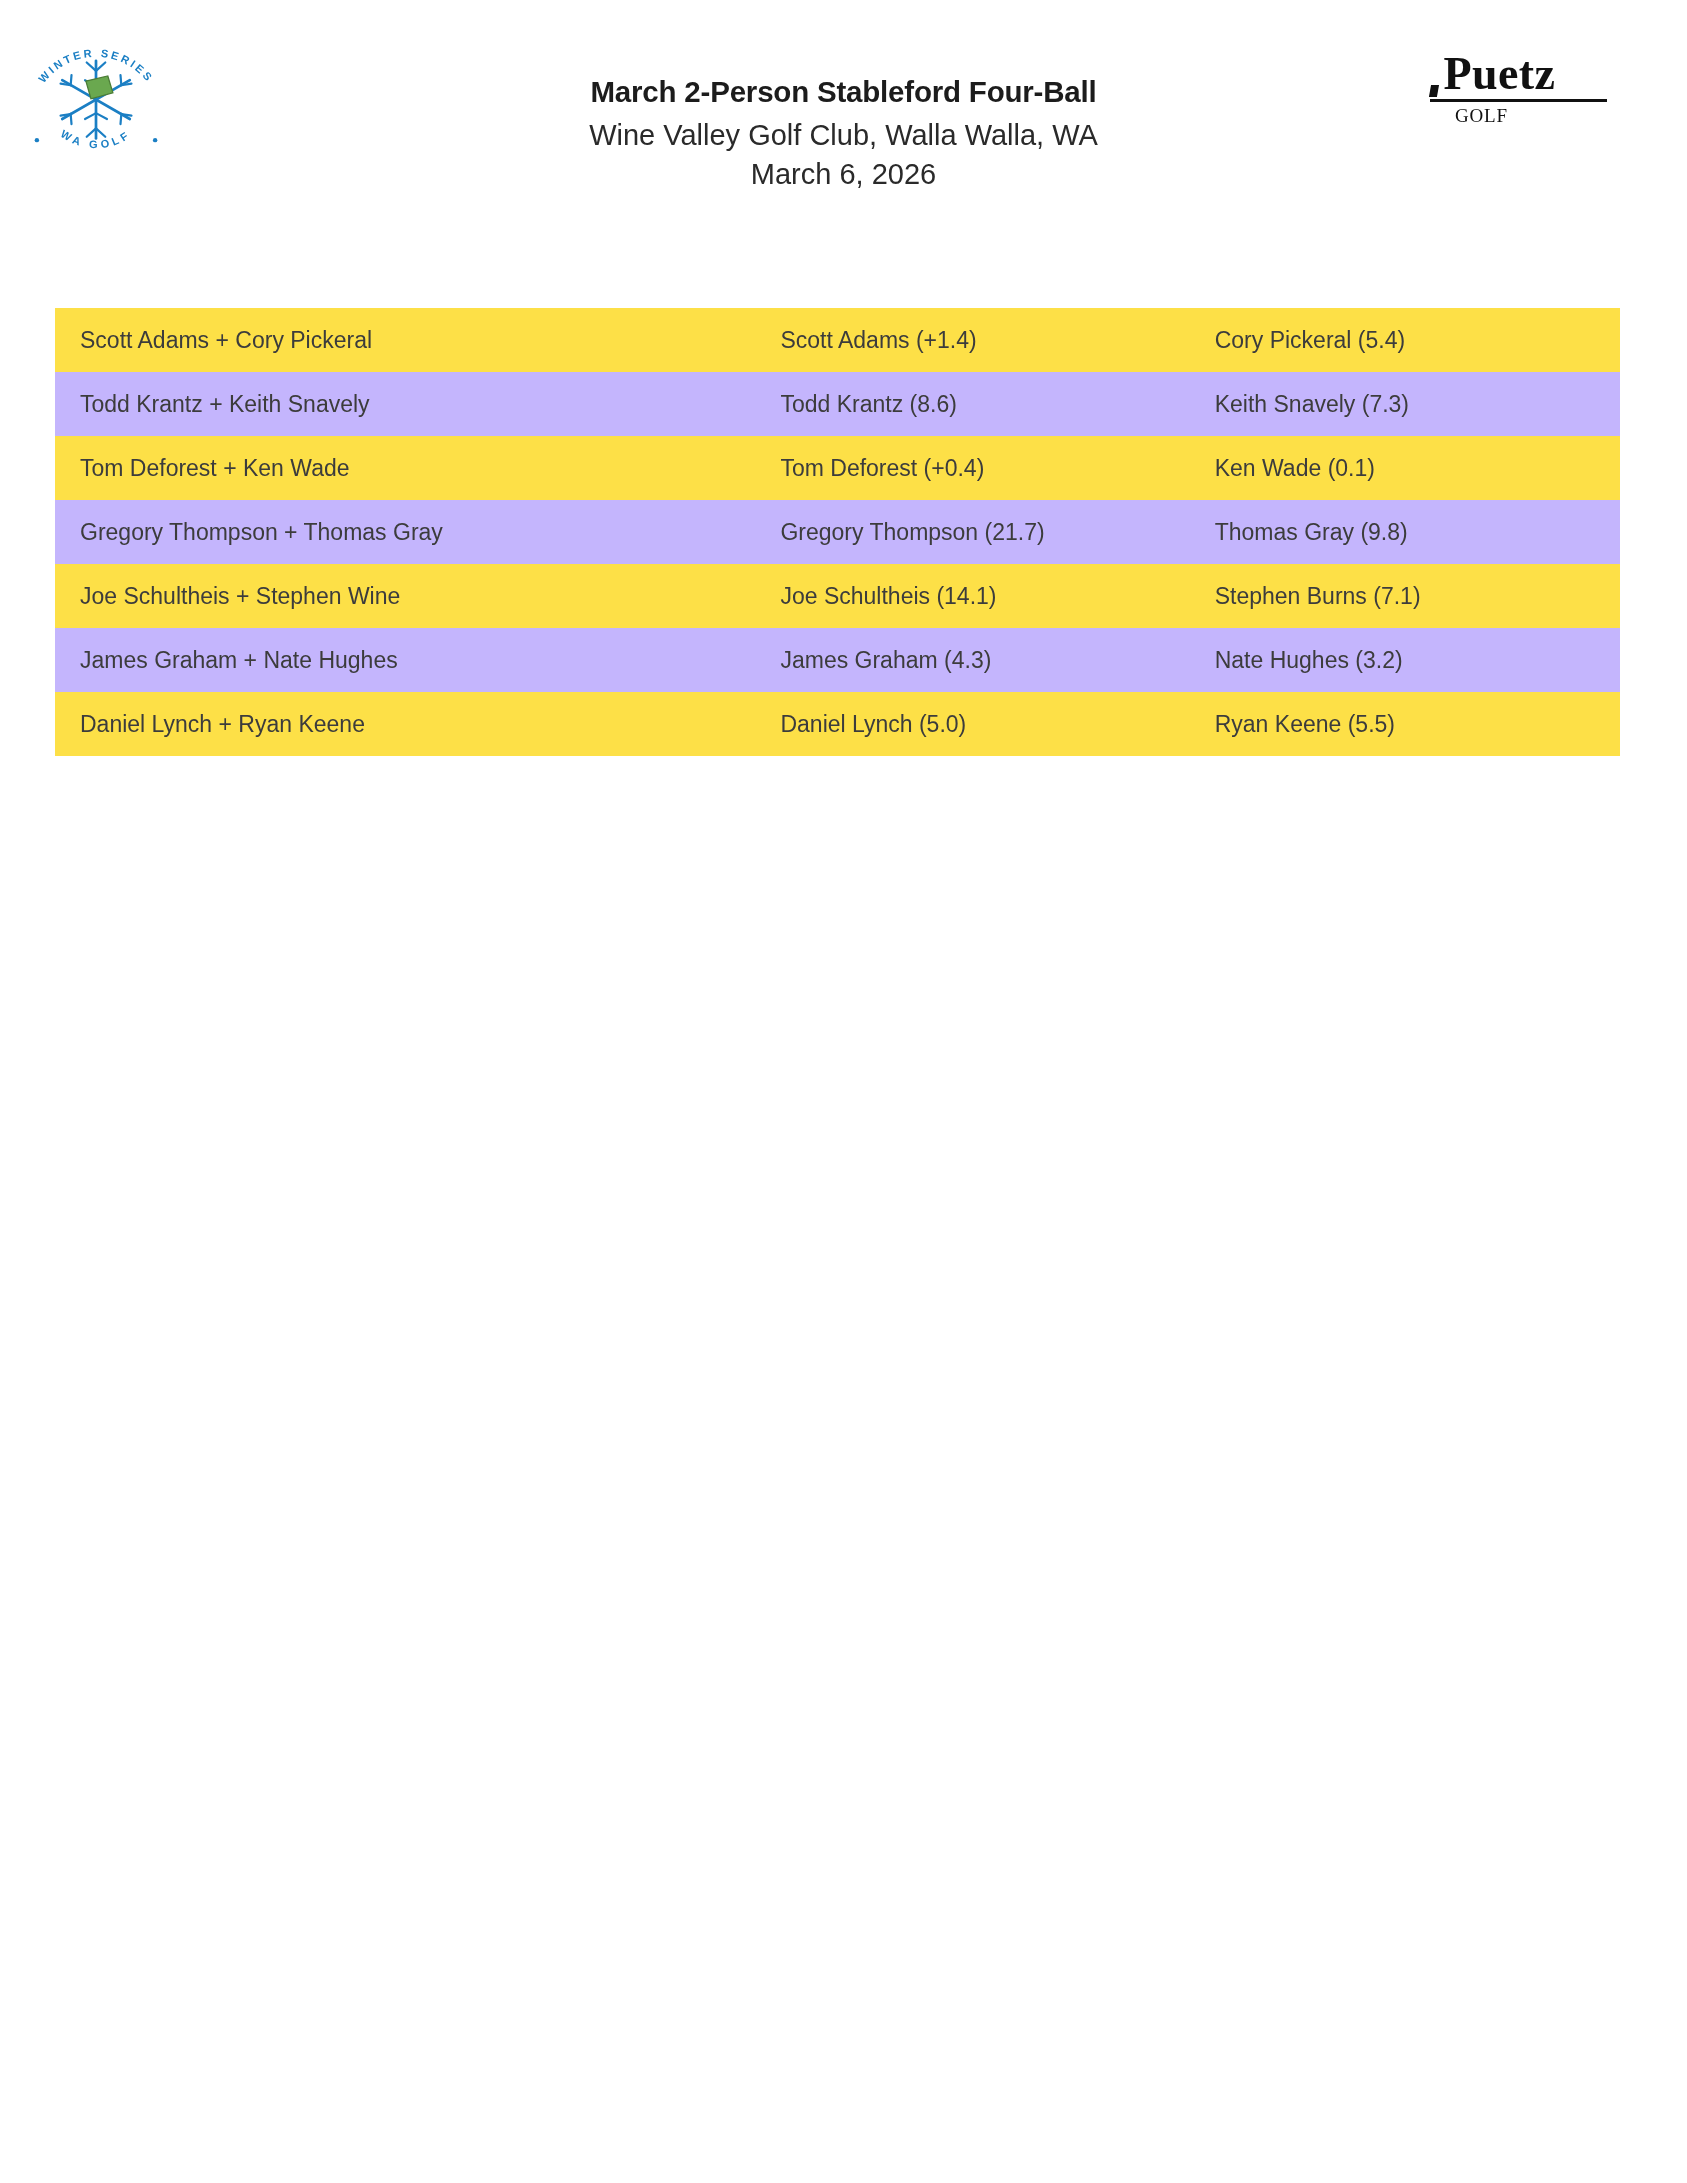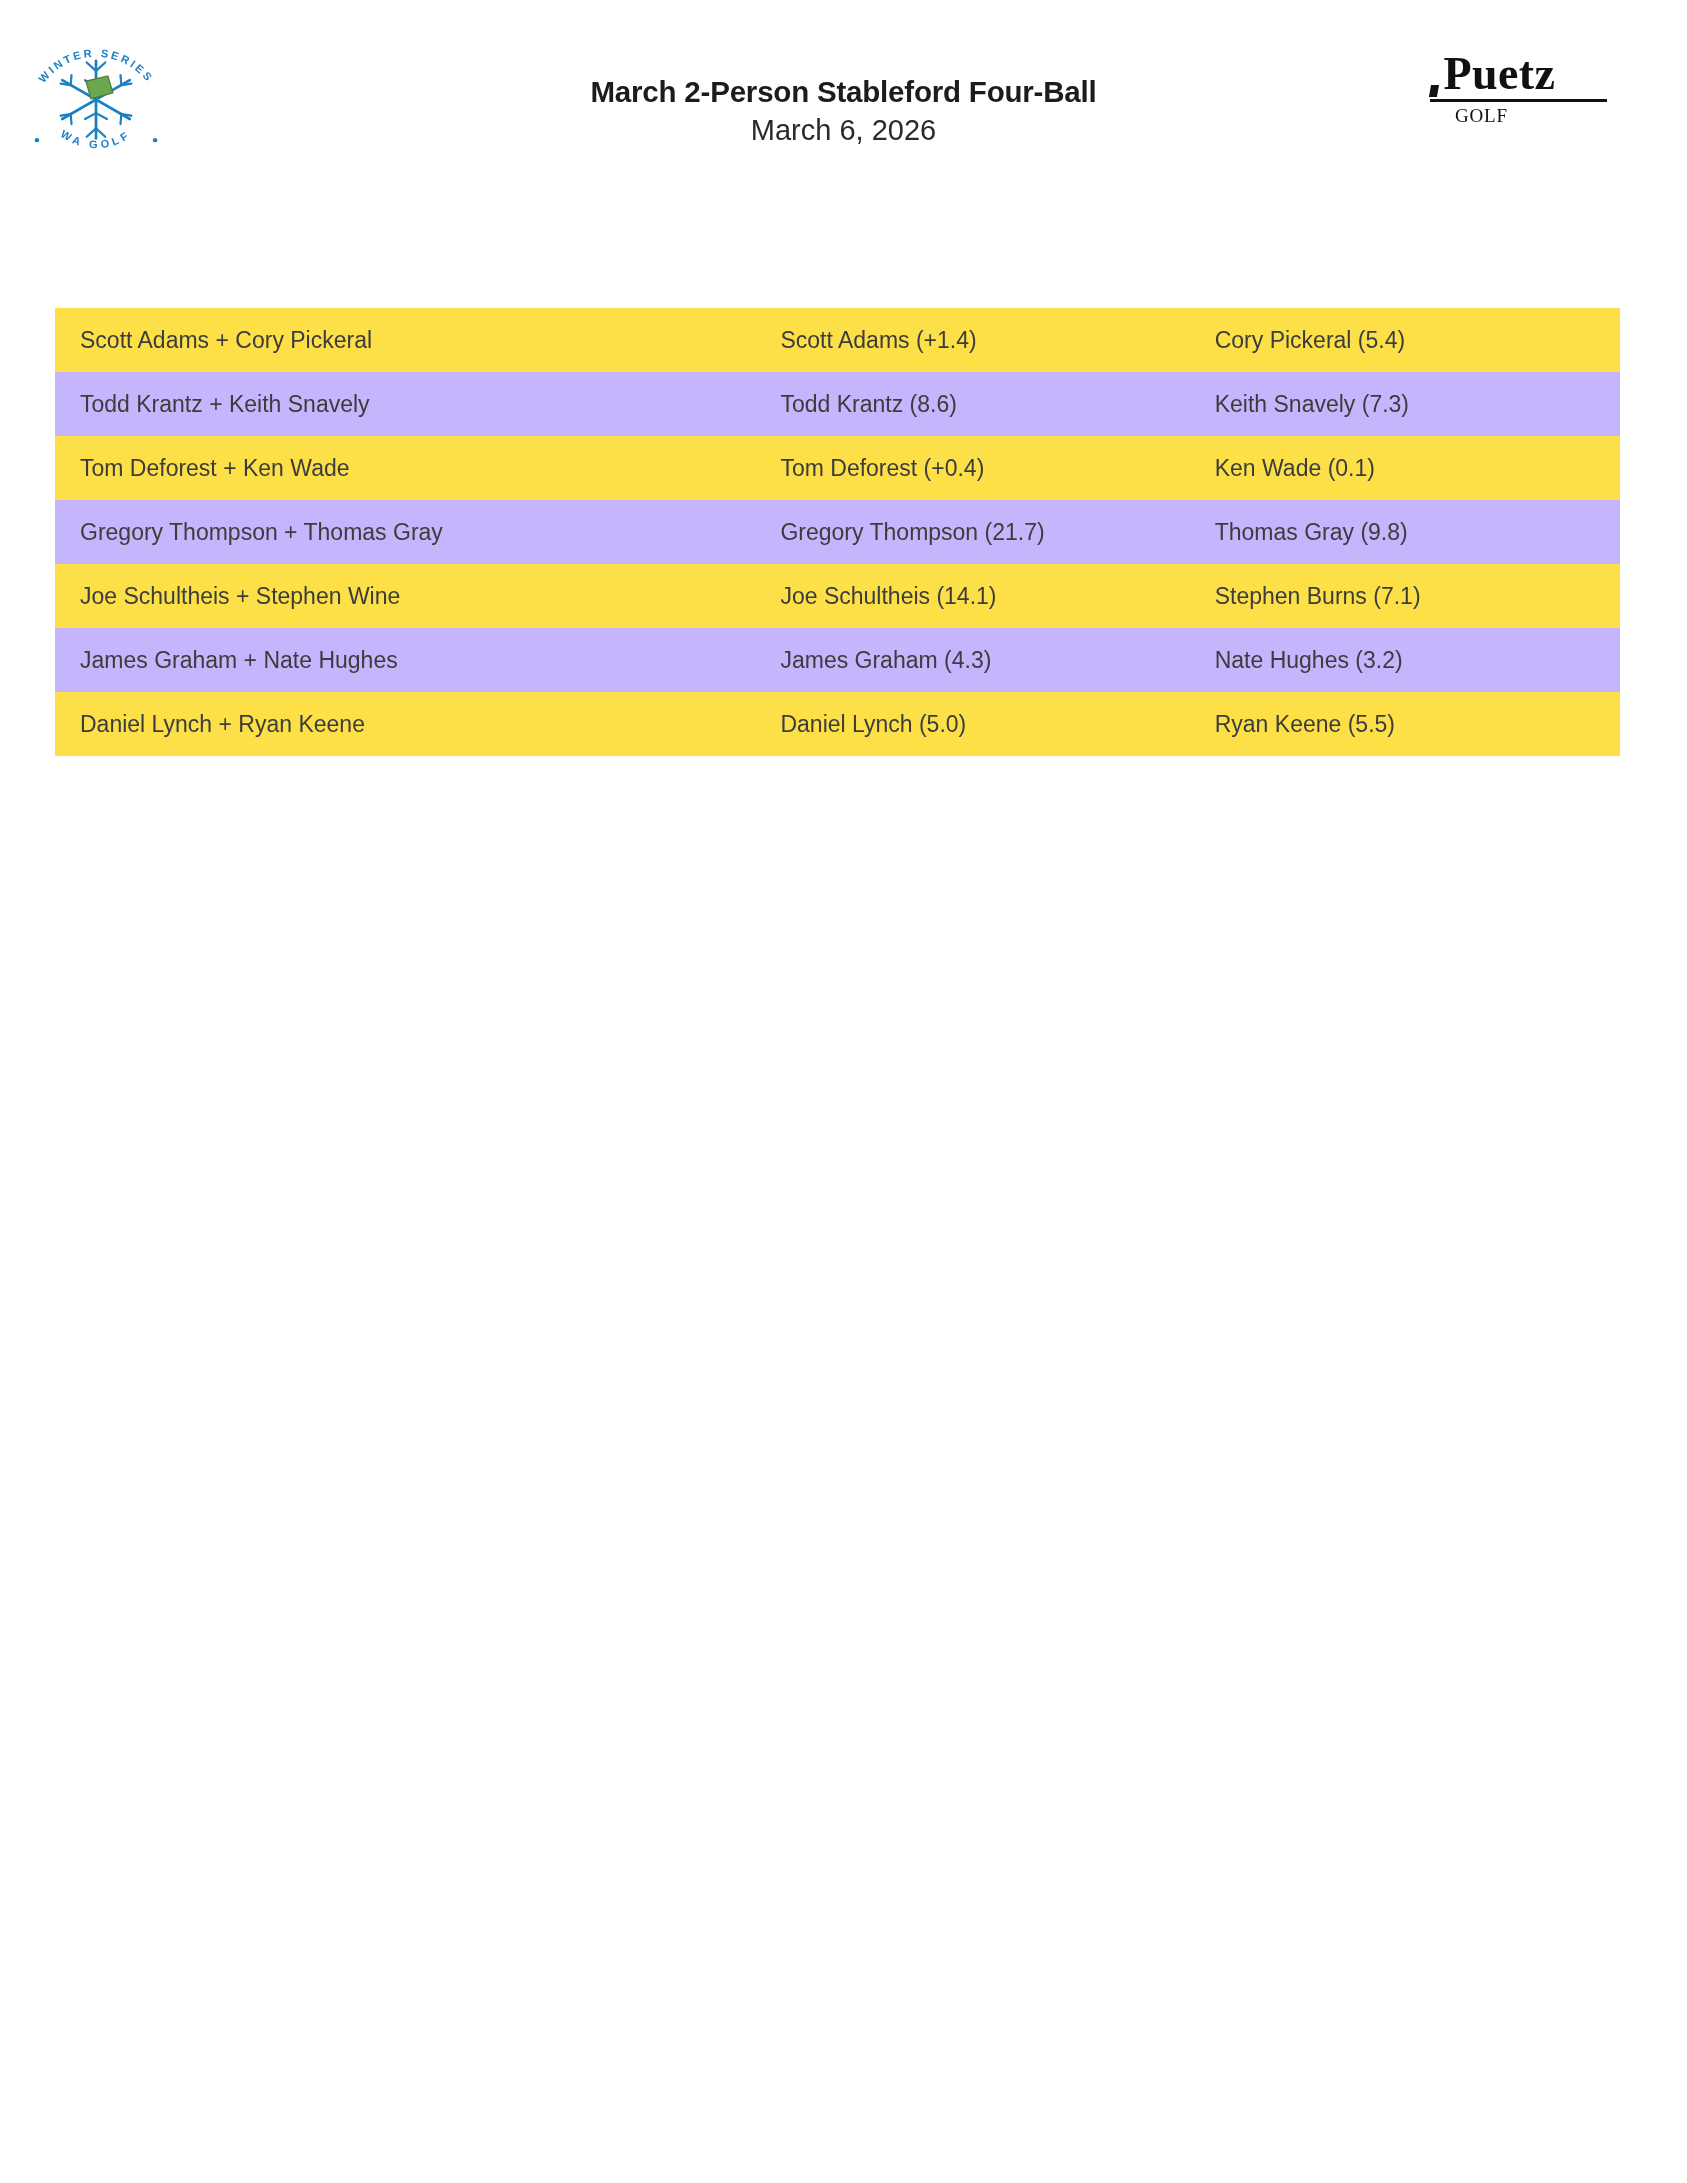--- a/index.html
+++ b/index.html
@@ -174,20 +174,21 @@
       </g>
 
       <polygon points="78,78 104,72 110,92 84,99" fill="#6aa84f" stroke="#4b7c35" stroke-width="1.5"></polygon>
       <circle cx="20" cy="148" r="2.6" fill="#1b7fc4"></circle>
       <circle cx="160" cy="148" r="2.6" fill="#1b7fc4"></circle>
     </svg>
   </div>
 
   <div class="title-block">
     <div class="doc-title">March 2-Person Stableford Four-Ball</div>
+    <div class="doc-subtitle">Wine Valley Golf Club, Walla Walla, WA</div>
     <div class="doc-date">March 6, 2026</div>
   </div>
 
   <div class="logo-right">
     <div class="puetz-tick"></div>
     <div class="puetz-word">Puetz</div>
     <div class="puetz-rule"></div>
     <div class="puetz-sub">GOLF</div>
   </div>
 

